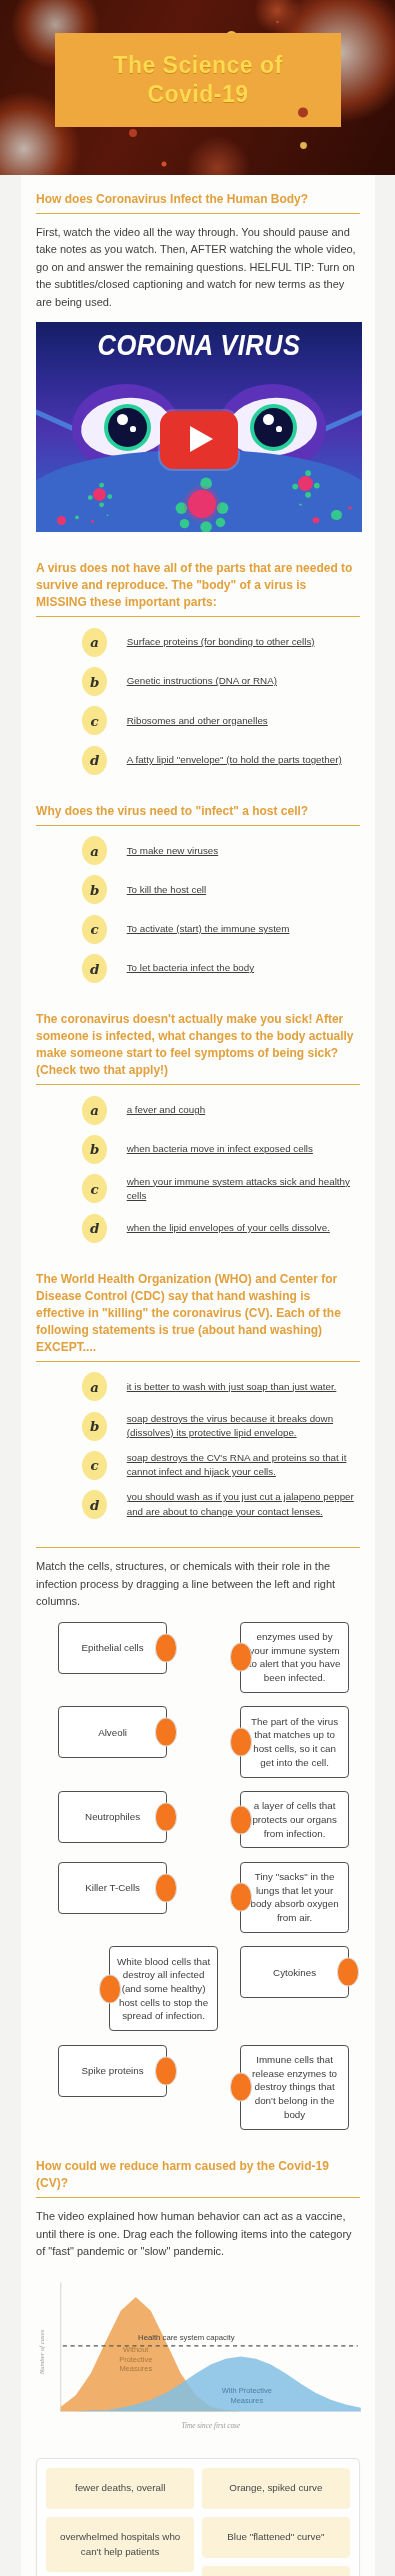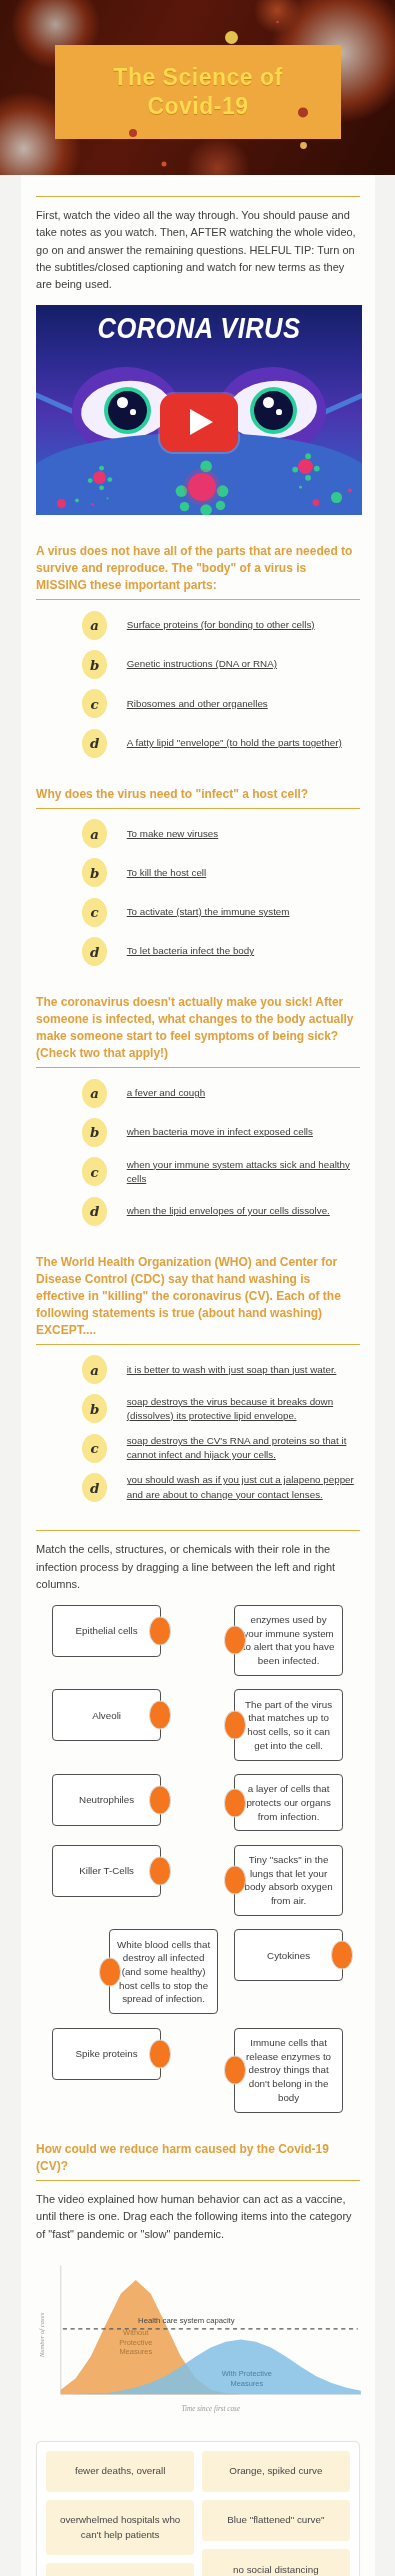--- a/index.html
+++ b/index.html
@@ -9,21 +9,21 @@
     background:
       radial-gradient(98px 98px at 86% 30%, rgba(205,195,185,.92), rgba(160,60,28,.65) 52%, rgba(60,15,6,0) 72%),
       radial-gradient(62px 62px at 14% 14%, rgba(195,185,175,.85), rgba(150,55,25,.6) 50%, rgba(60,15,6,0) 72%),
       radial-gradient(77px 77px at 6% 85%, rgba(205,196,188,.9), rgba(160,60,25,.6) 52%, rgba(60,15,6,0) 74%),
       radial-gradient(46px 46px at 55% 96%, rgba(170,70,40,.75), rgba(60,15,6,0) 70%),
       radial-gradient(31px 31px at 70% 6%, rgba(190,80,40,.8), rgba(60,15,6,0) 75%),
       linear-gradient(118deg,#3d1106 0%, #59170a 40%, #2e0b04 100%);}
   .banner::before,.banner::after{content:"";position:absolute;border-radius:50%;}
   .banner::before{width:13.4px;height:13.4px;left:225px;top:31px;background:#e3c24e;box-shadow:72px 108px 0 -3.1px #e3b34b, -165px 77px 0 -4.6px #c8452a, 46px -15.5px 0 -5.2px #c8452a;}
   .banner::after{width:8.2px;height:8.2px;left:129px;top:129px;background:#b43c22;box-shadow:170px -20.6px 0 1px #a83a20, 31px 31px 0 -1.5px #d0502e;}
-  .banner-box{position:absolute;left:55px;top:45px;width:286px;height:94px;background:#efa83e;
+  .banner-box{position:absolute;left:55px;top:33px;width:286px;height:94px;background:#efa83e;
     display:flex;flex-direction:column;align-items:center;justify-content:center;}
   .banner-title{font-size:23px;line-height:1.25;font-weight:bold;color:#ffd94e;letter-spacing:0.5px;
     text-shadow:0 0.5px 0 rgba(170,110,10,.55);text-align:center;}
   
   .card{margin:0 20.6px;background:#fdfdfc;padding:15.5px 15.5px 29px;}
   .orange-h{color:#e2a03c;font-weight:bold;font-size:12px;line-height:1.42;}
   .divider{border:0;border-top:1px solid #ddab3f;margin:5.2px 0 10.3px;}
   .para{font-size:11px;line-height:1.58;color:#3d3d3d;margin:0 0 11.3px;}
   
   .video{position:relative;width:326px;height:210px;margin:2.1px auto 5.2px;overflow:hidden;
@@ -48,21 +48,21 @@
   .opt{display:flex;align-items:center;margin:10.3px 0 10.3px 46px;}
   .opt-circle{flex:0 0 auto;width:25px;height:29px;border-radius:50%;background:#f8e58c;
     display:flex;align-items:center;justify-content:center;
     font-family:"DejaVu Serif",serif;font-style:italic;font-weight:bold;font-size:13.4px;color:#33312c;}
   .opt-text{margin-left:19.6px;font-size:9.8px;line-height:1.45;color:#3d3d3d;text-decoration:underline;}
   
   .match-row{display:flex;align-items:flex-start;margin-bottom:13.4px;}
   .mbox{position:relative;width:109px;border:0.8px solid #4f4f4f;border-radius:4.1px;background:#fff;
     display:flex;align-items:center;justify-content:center;text-align:center;
     font-size:9.8px;color:#3d3d3d;padding:7.2px 6.2px;box-sizing:border-box;line-height:1.4;}
-  .mleft{margin-left:16px;min-height:52px;}
+  .mleft{margin-left:22px;min-height:52px;}
   .mright{margin-left:73px;min-height:52px;}
   .dot{position:absolute;width:20.6px;height:27px;border-radius:50%;background:#f4771f;border:1px solid #dcdcdc;top:50%;}
   .dot-r{right:-11.3px;transform:translateY(-50%);}
   .dot-l{left:-11.3px;transform:translateY(-50%);}
   
   .chart-wrap{width:330px;margin:5.2px auto 0;}
   
   .tiles-card{margin-top:24px;border:0.5px solid #e3e3e3;border-radius:5.2px;background:#fefefe;
     box-shadow:0 0.5px 1.5px rgba(0,0,0,.05);padding:9.3px;display:flex;gap:8.2px;}
   .tile-col{flex:1;display:flex;flex-direction:column;gap:8.2px;}
@@ -74,20 +74,21 @@
 
 <div class="banner">
   <div class="banner-box">
     <div class="banner-title">The Science of</div>
     <div class="banner-title">Covid-19</div>
   </div>
 </div>
 
 <div class="card">
 
+  <div class="orange-h">How does Coronavirus Infect the Human Body?</div>
   <hr class="divider">
   <p class="para">First, watch the video all the way through.   You should pause and take notes as you watch.  Then, AFTER watching the whole video, go on and answer the remaining questions.   HELFUL TIP:  Turn on the subtitles/closed captioning and watch for new terms as they are being used.</p>
 
   <div class="video">
     <div class="strap" style="left:-15.5px;top:98px;transform:rotate(24deg);"></div>
     <div class="strap" style="right:-15.5px;top:98px;transform:rotate(-24deg);"></div>
     <div class="eye" style="left:36px;top:62px;">
       <div class="lid"></div>
         <div class="sclera"></div>
         <div class="iris"></div>

